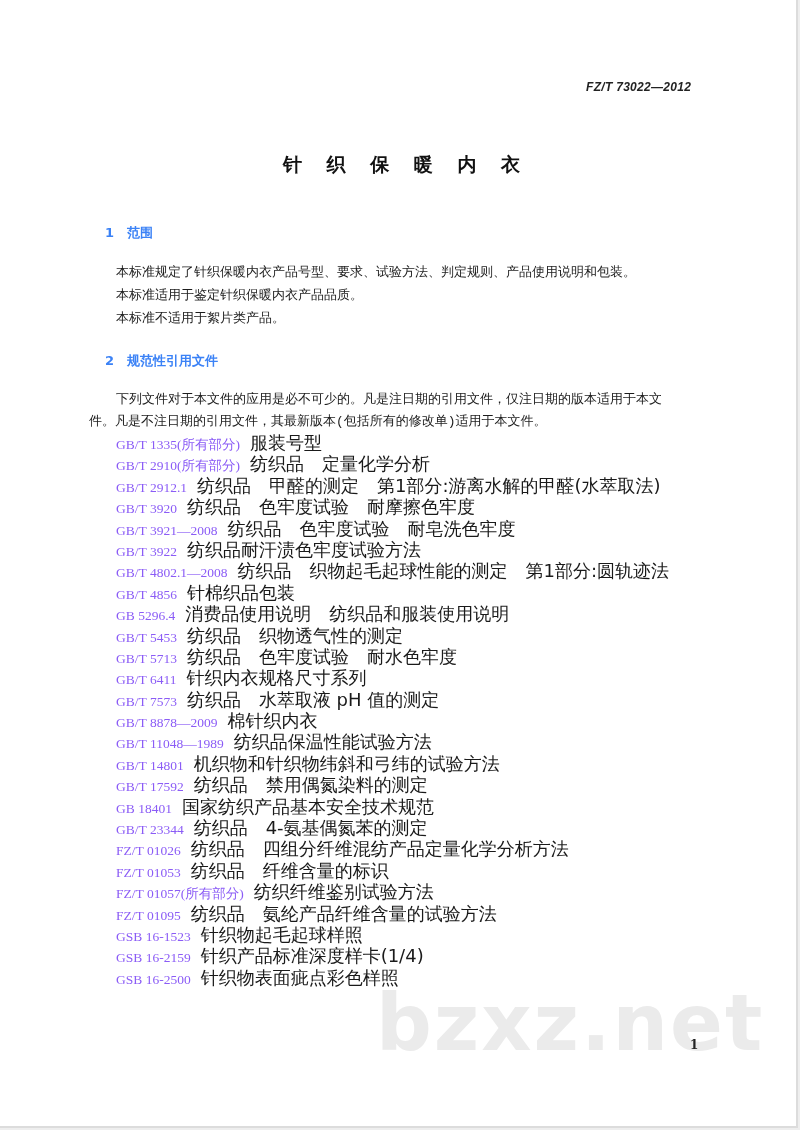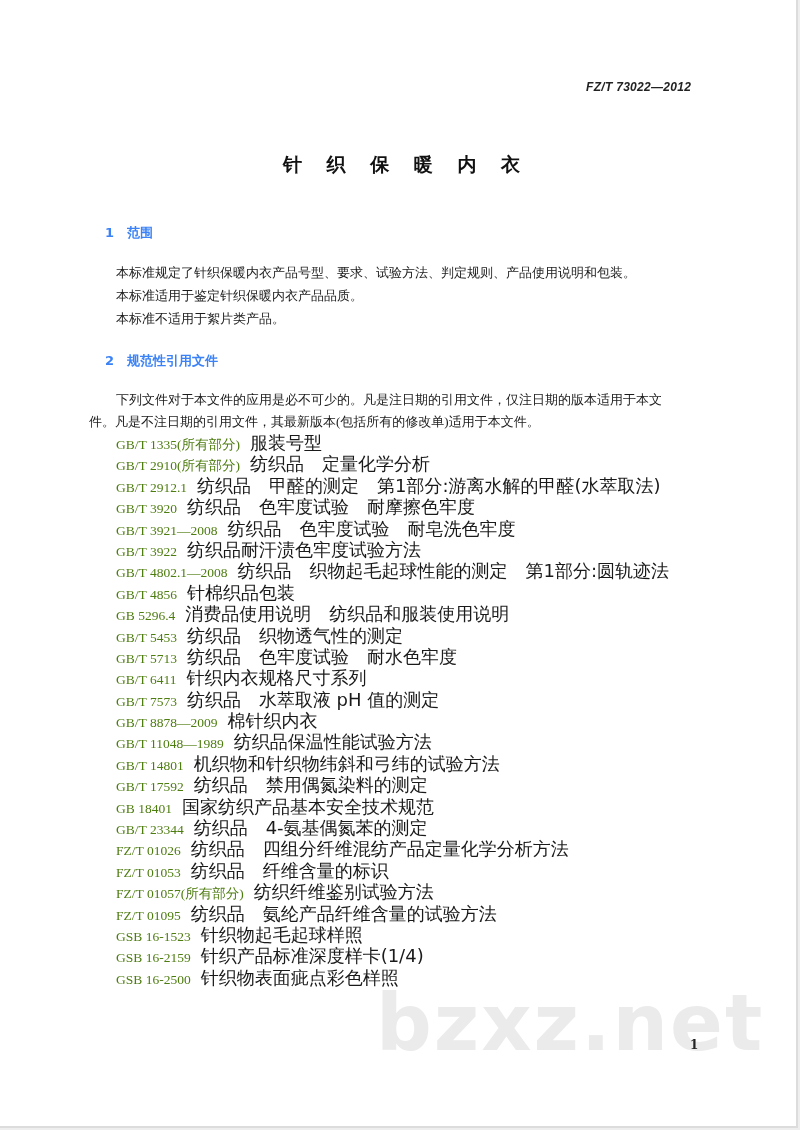--- a/index.html
+++ b/index.html
@@ -60,42 +60,42 @@
     }
     .section-heading .num {
       display: inline-block;
       width: 22px;
     }
     .para {
       position: absolute;
       font-size: 13px;
       line-height: 22px;
       color: #1c1c1c;
-      font-family: Liberation Serif, serif;
+      font-family: Liberation Mono, monospace;
       font-weight: 500;
       white-space: nowrap;
     }
     .ref-list {
       position: absolute;
       left: 116px;
       top: 432px;
       margin: 0;
       padding: 0;
       list-style: none;
     }
     .ref-list li {
       height: 21.4px;
       line-height: 21.4px;
       font-size: 13px;
       white-space: nowrap;
     }
     .ref-code {
       font-family: "Liberation Serif", "DejaVu Serif", serif;
       font-size: 13.5px;
-      color: #4d7c0f;
+      color: #8b5cf6;
     }
     .ref-title {
       font-family: "DejaVu Sans", sans-serif;
       font-size: 18px;
       color: #1a1a1a;
       margin-left: 10px;
     }
     .watermark {
       position: absolute;
       left: 376px;

